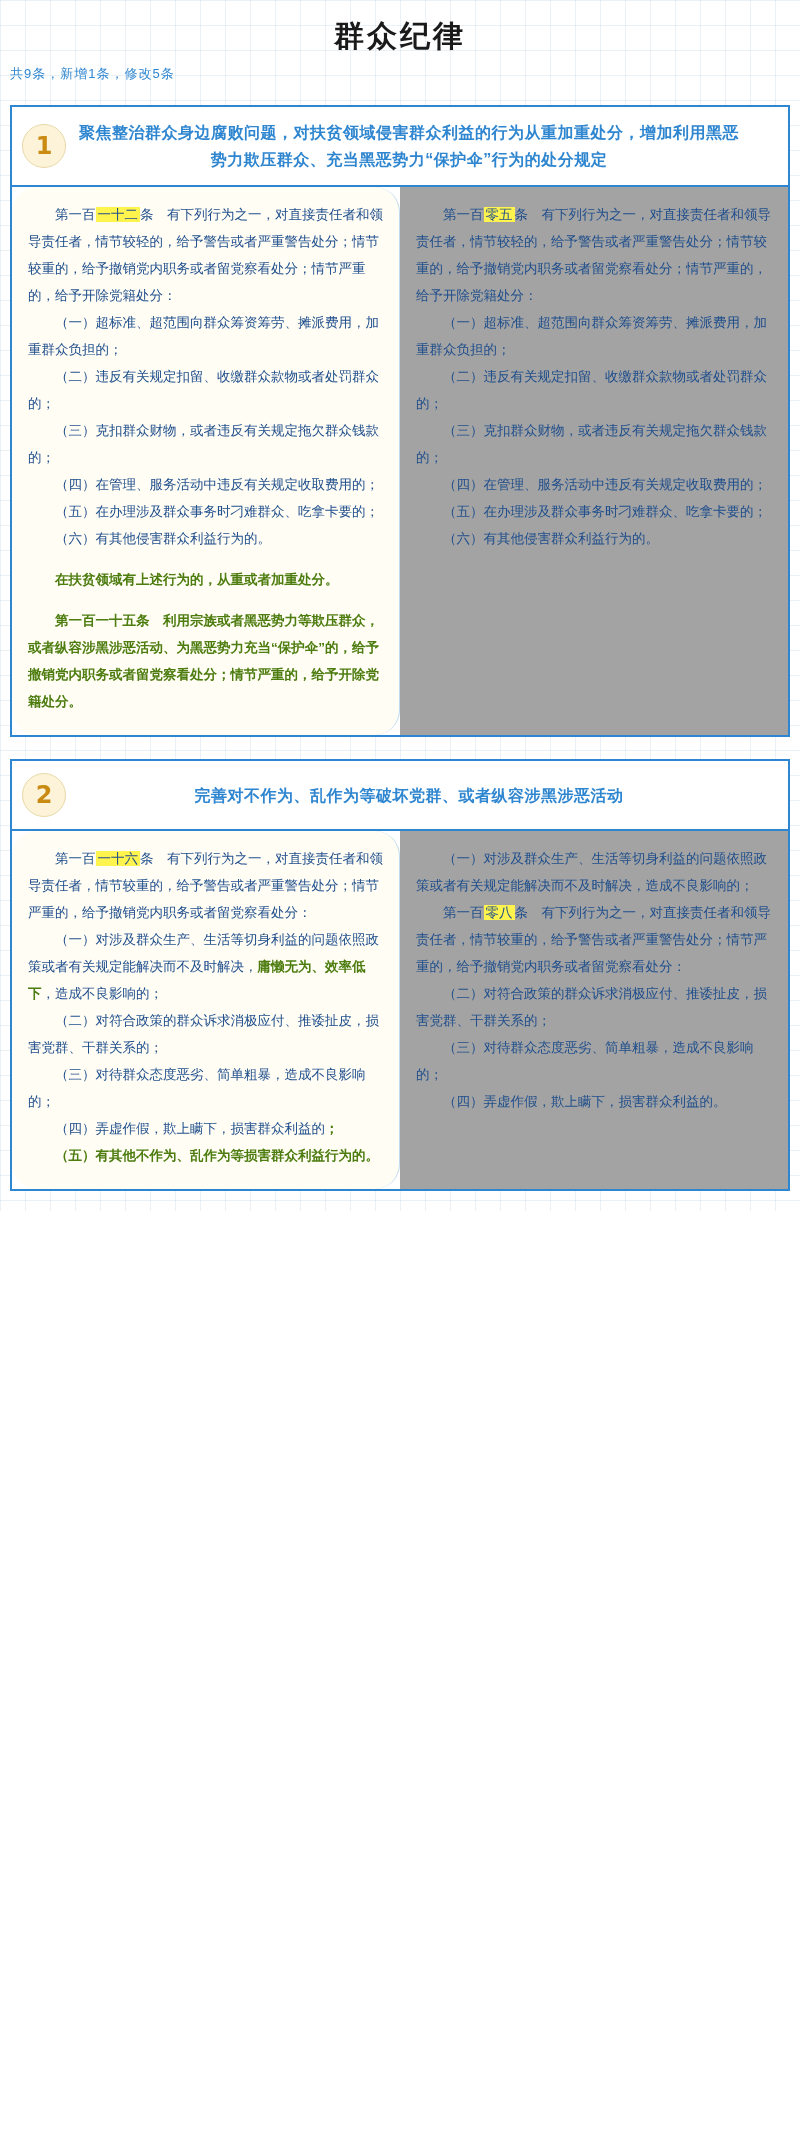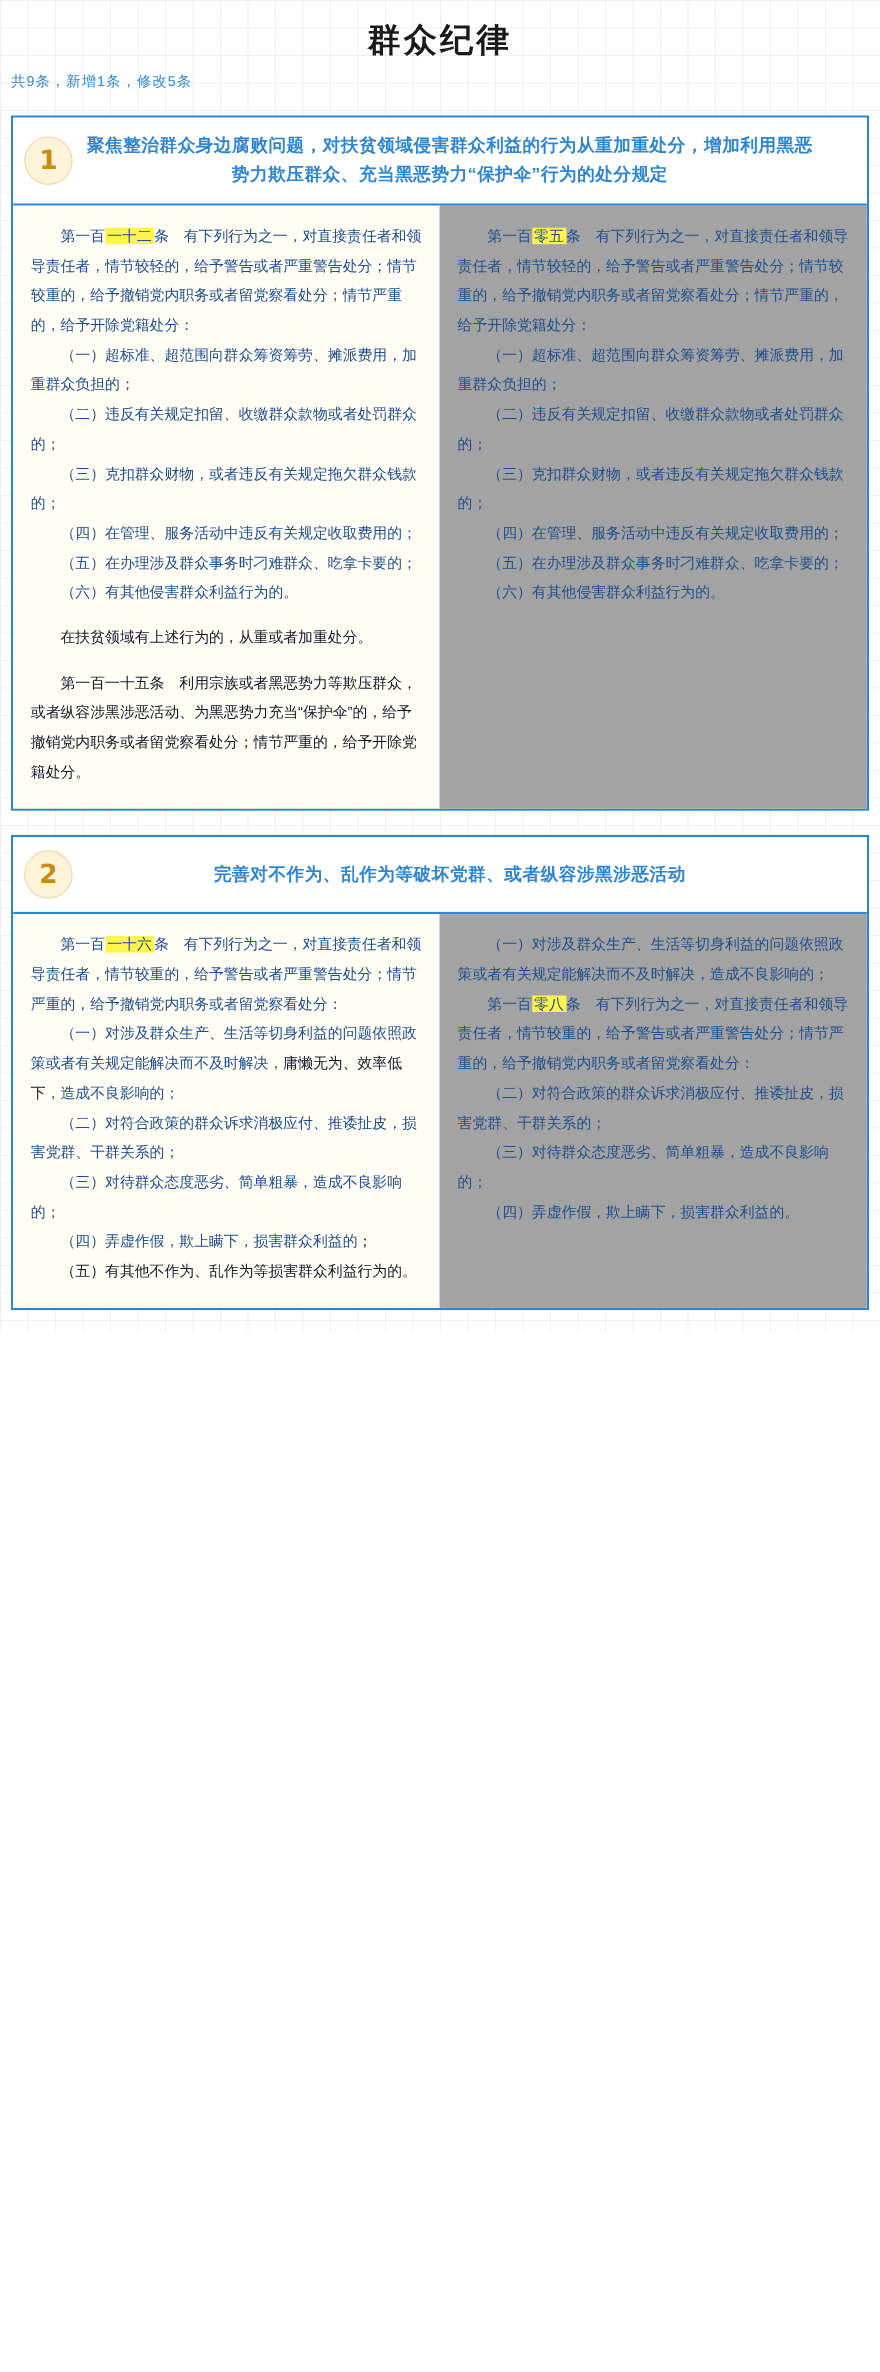--- a/index.html
+++ b/index.html
@@ -77,25 +77,25 @@
 
   .cols{display:flex;}
   .col{
     width:50%;
     box-sizing:border-box;
     padding:14px 16px 20px 16px;
     font-size:13.5px;
     line-height:2.0;
     color:#1f4e8c;
   }
-  .col-left{background:#fffdf4;border-right:1px solid #bcd9ef;}
+  .col-left{background:#fffdf4;border-right:1px solid #bcd9ef;border-radius:25px;}
   .col-right{background:#a3a3a3;}
   .col p{margin:0;text-indent:2em;}
   .hl-yellow{background:#fff34d;padding:0 2px;}
-  .red{color:#0f172a;font-weight:normal;}
+  .red{color:#4d7c0f;font-weight:bold;}
   .spacer{height:14px;}
 </style>
 </head>
 <body>
 
 <div class="grid-bg"></div>
 
 <div class="page">
 
   <div class="doc-title">群众纪律</div>

